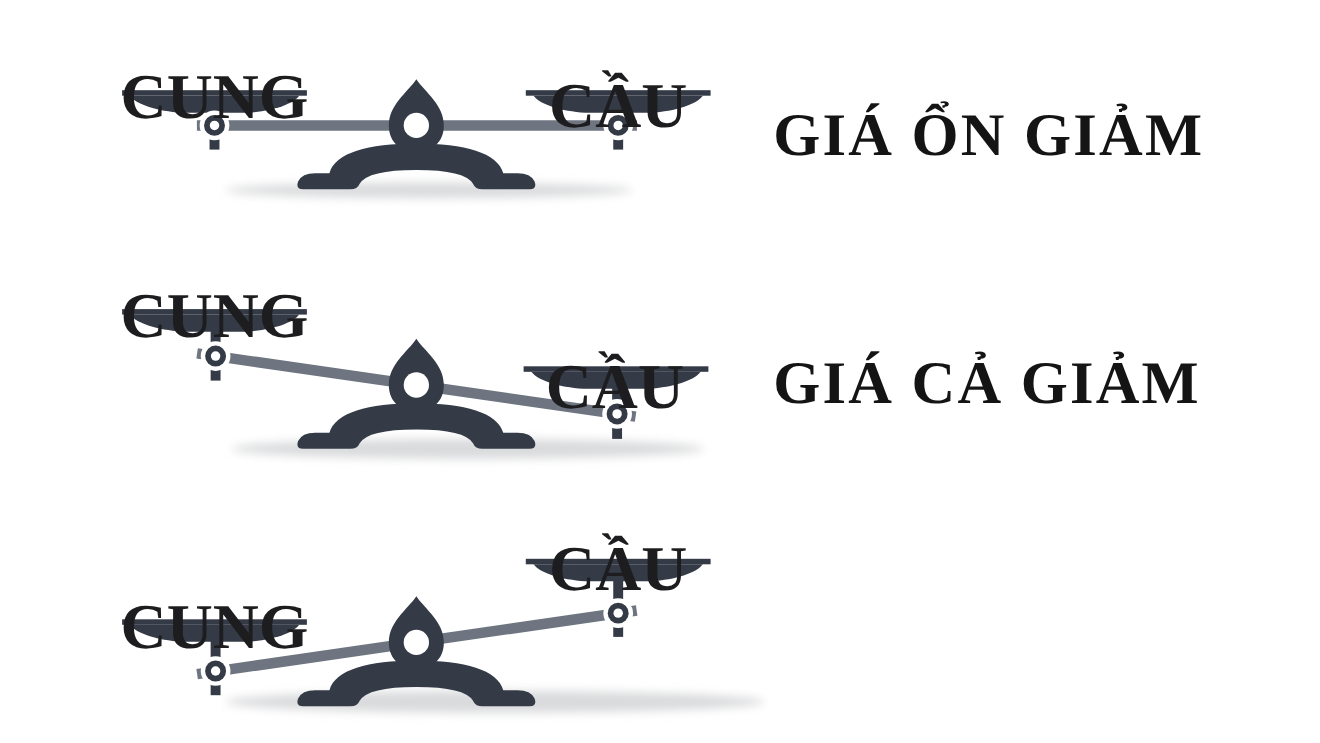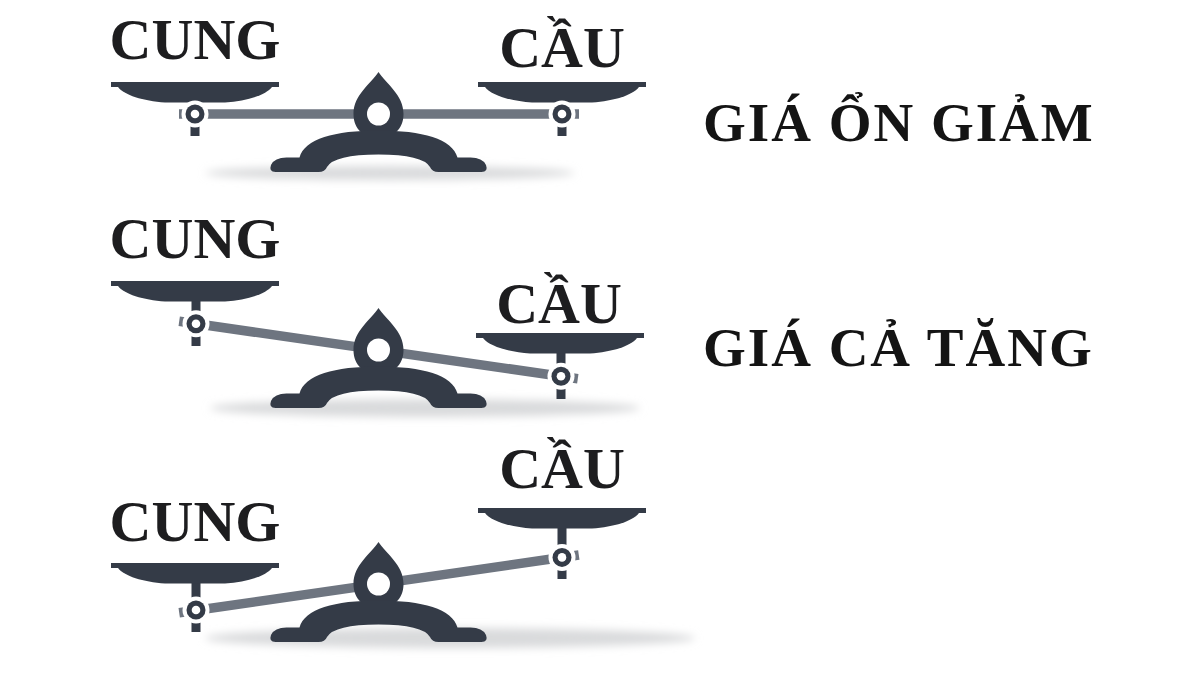--- a/index.html
+++ b/index.html
@@ -4,21 +4,21 @@
 <style>
   html,body{margin:0;padding:0;background:#fff;}
   .stage{
     position:relative;width:1200px;height:675px;overflow:hidden;
     background:#ffffff;font-family:"Liberation Serif", serif;
   }
   .art{position:absolute;left:0;top:0;width:1200px;height:675px;}
   .pan-label{
     position:absolute;transform:translateX(-50%);
     font:700 58px/1 "Liberation Serif", serif;
-    color:#1d1d1f;white-space:nowrap;letter-spacing:0px;
+    color:#1d1d1f;white-space:nowrap;letter-spacing:0px;margin-top:48px;
   }
   .caption{
     position:absolute;left:703px;
     font:700 55px/1 "Liberation Serif", serif;
     color:#141414;white-space:nowrap;letter-spacing:2px;
   }
   svg .dark{fill:#343b47;}
   svg .beam{stroke:#6e7580;stroke-width:9.5;fill:none;}
 </style>
 </head>
@@ -86,18 +86,18 @@
       <use href="#joint" x="562" y="557.4"></use>
     </g>
   </svg>
 
   <div class="pan-label" style="left:195px;top:11px;">CUNG</div>
   <div class="pan-label" style="left:562px;top:19px;">CẦU</div>
   <div class="caption" style="top:95px;">GIÁ ỔN GIẢM</div>
 
   <div class="pan-label" style="left:195px;top:210px;">CUNG</div>
   <div class="pan-label" style="left:559px;top:275px;">CẦU</div>
-  <div class="caption" style="top:320px;">GIÁ CẢ TĂNG</div>
+  <div class="caption" style="top:320px;">GIÁ CẢ GIẢM</div>
 
   <div class="pan-label" style="left:195px;top:493px;">CUNG</div>
   <div class="pan-label" style="left:562px;top:440px;">CẦU</div>
 
 </div>
 
 </body></html>

